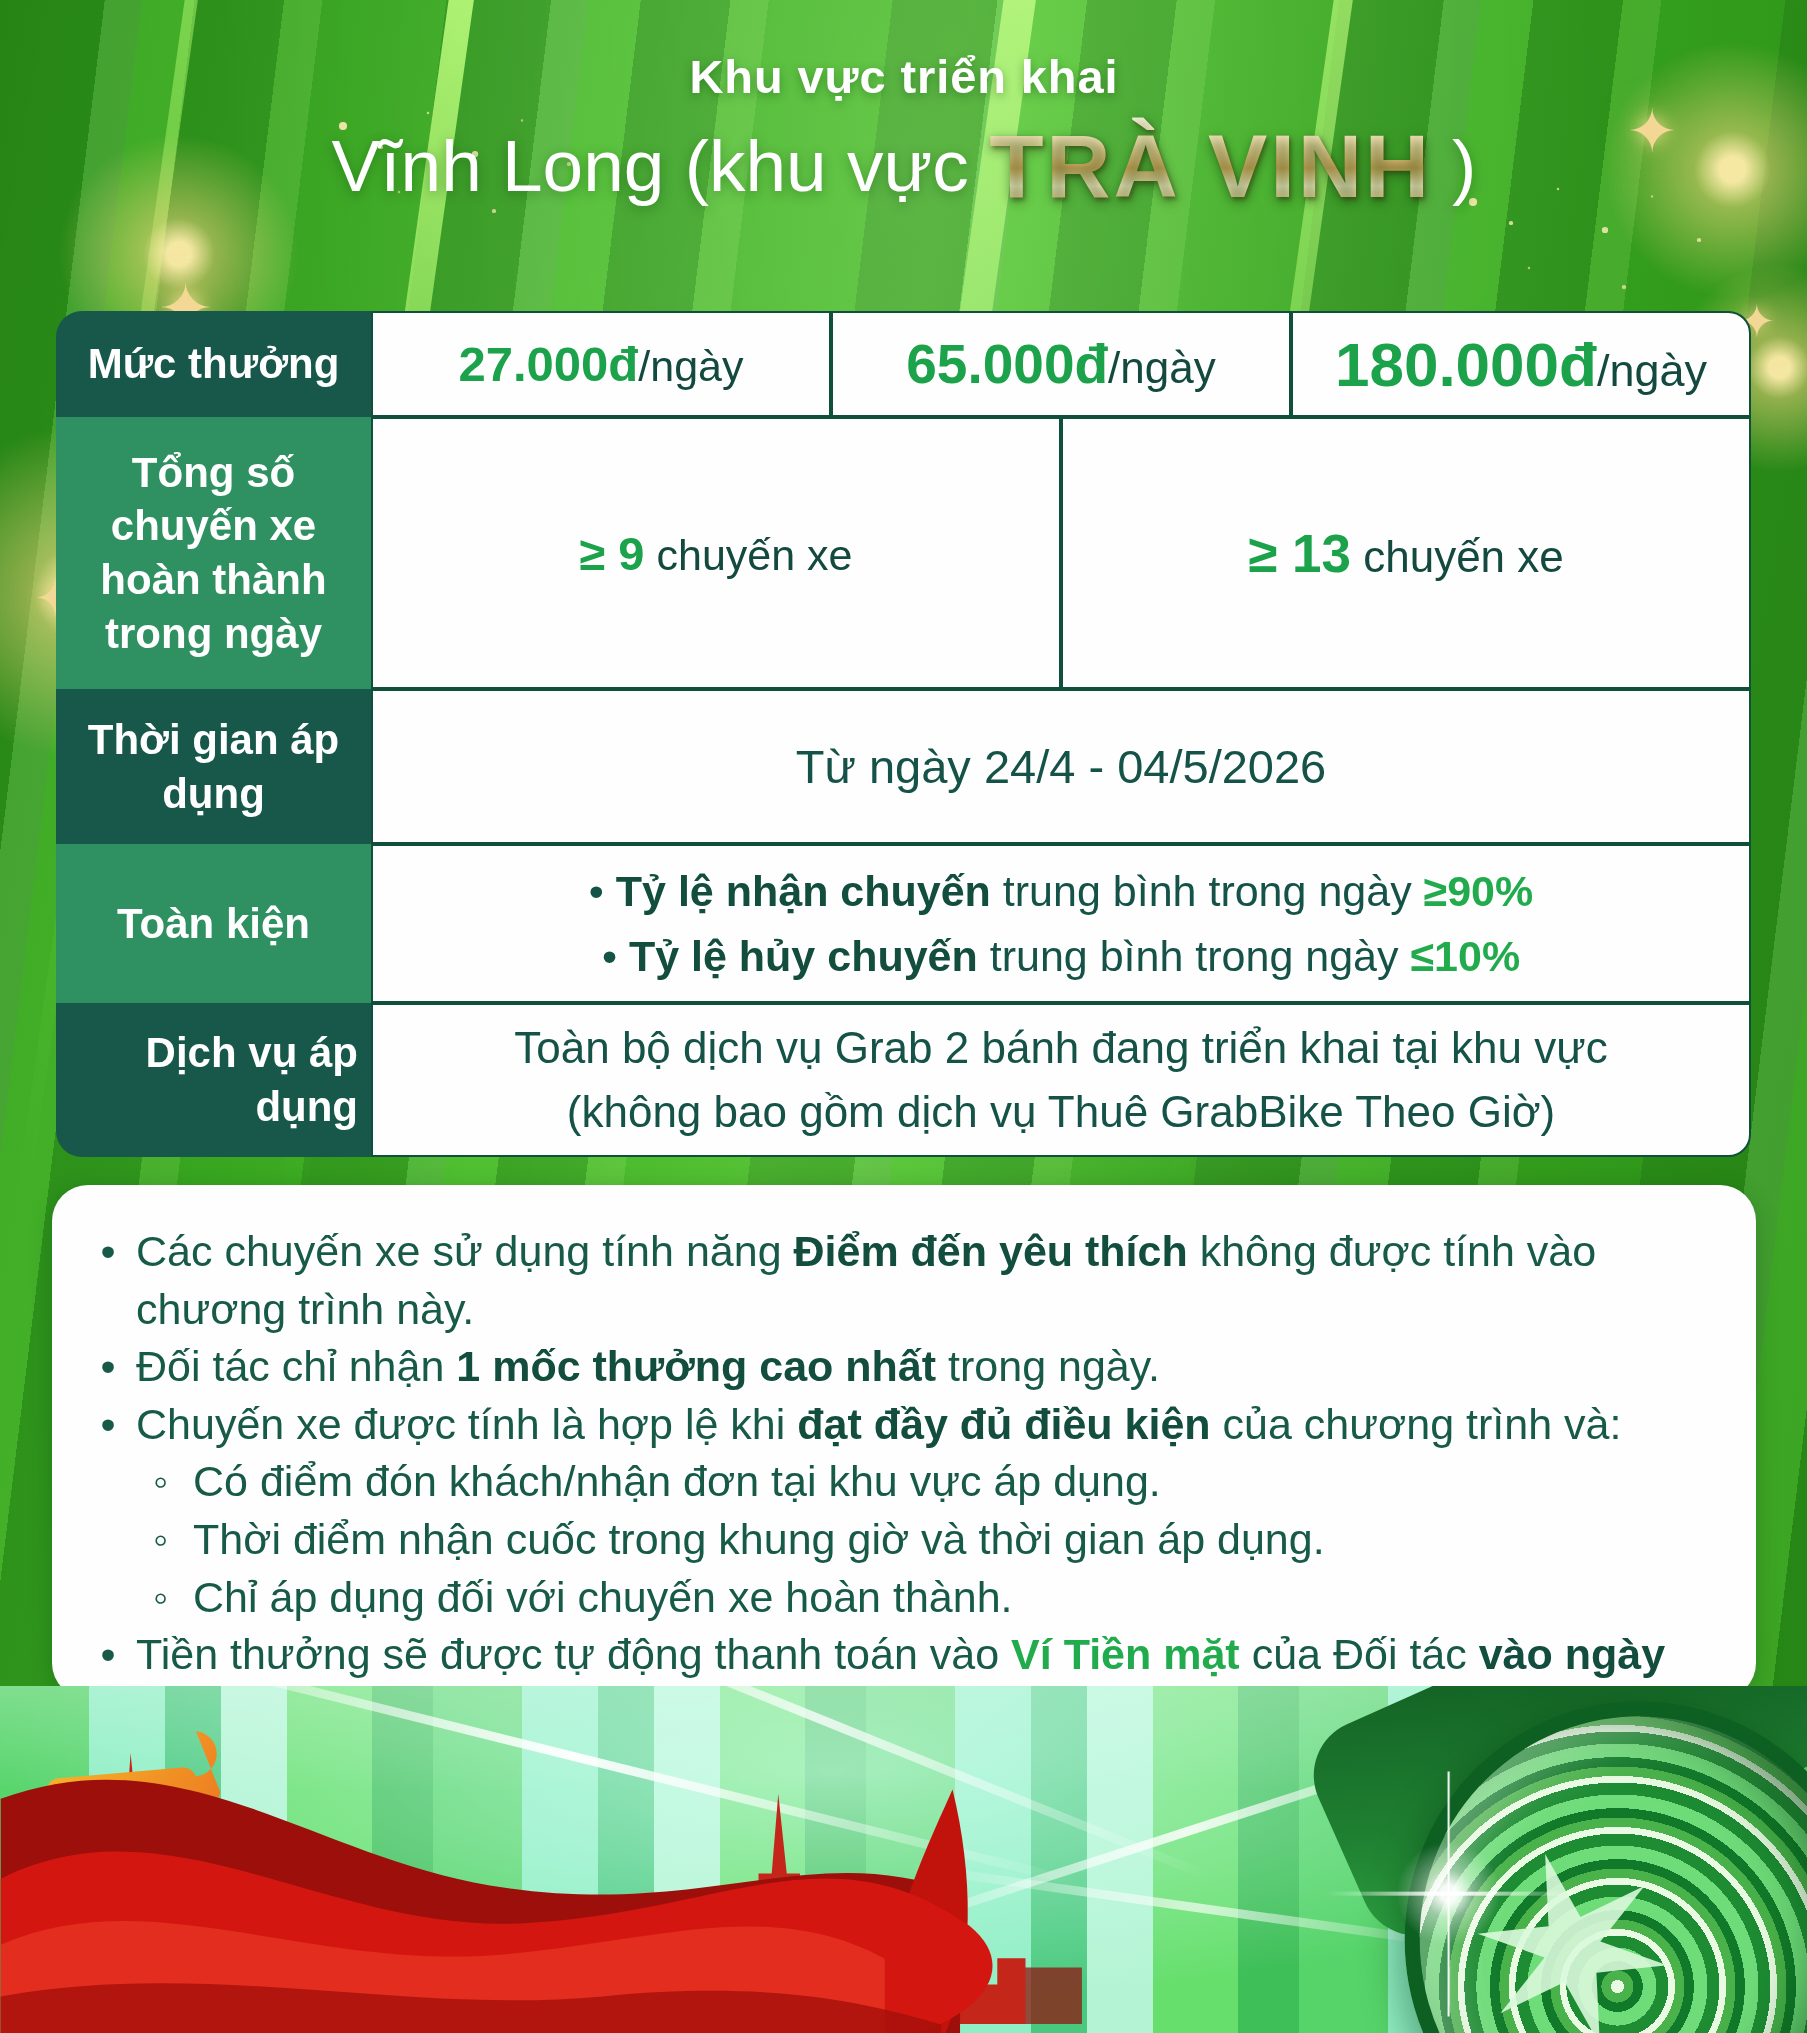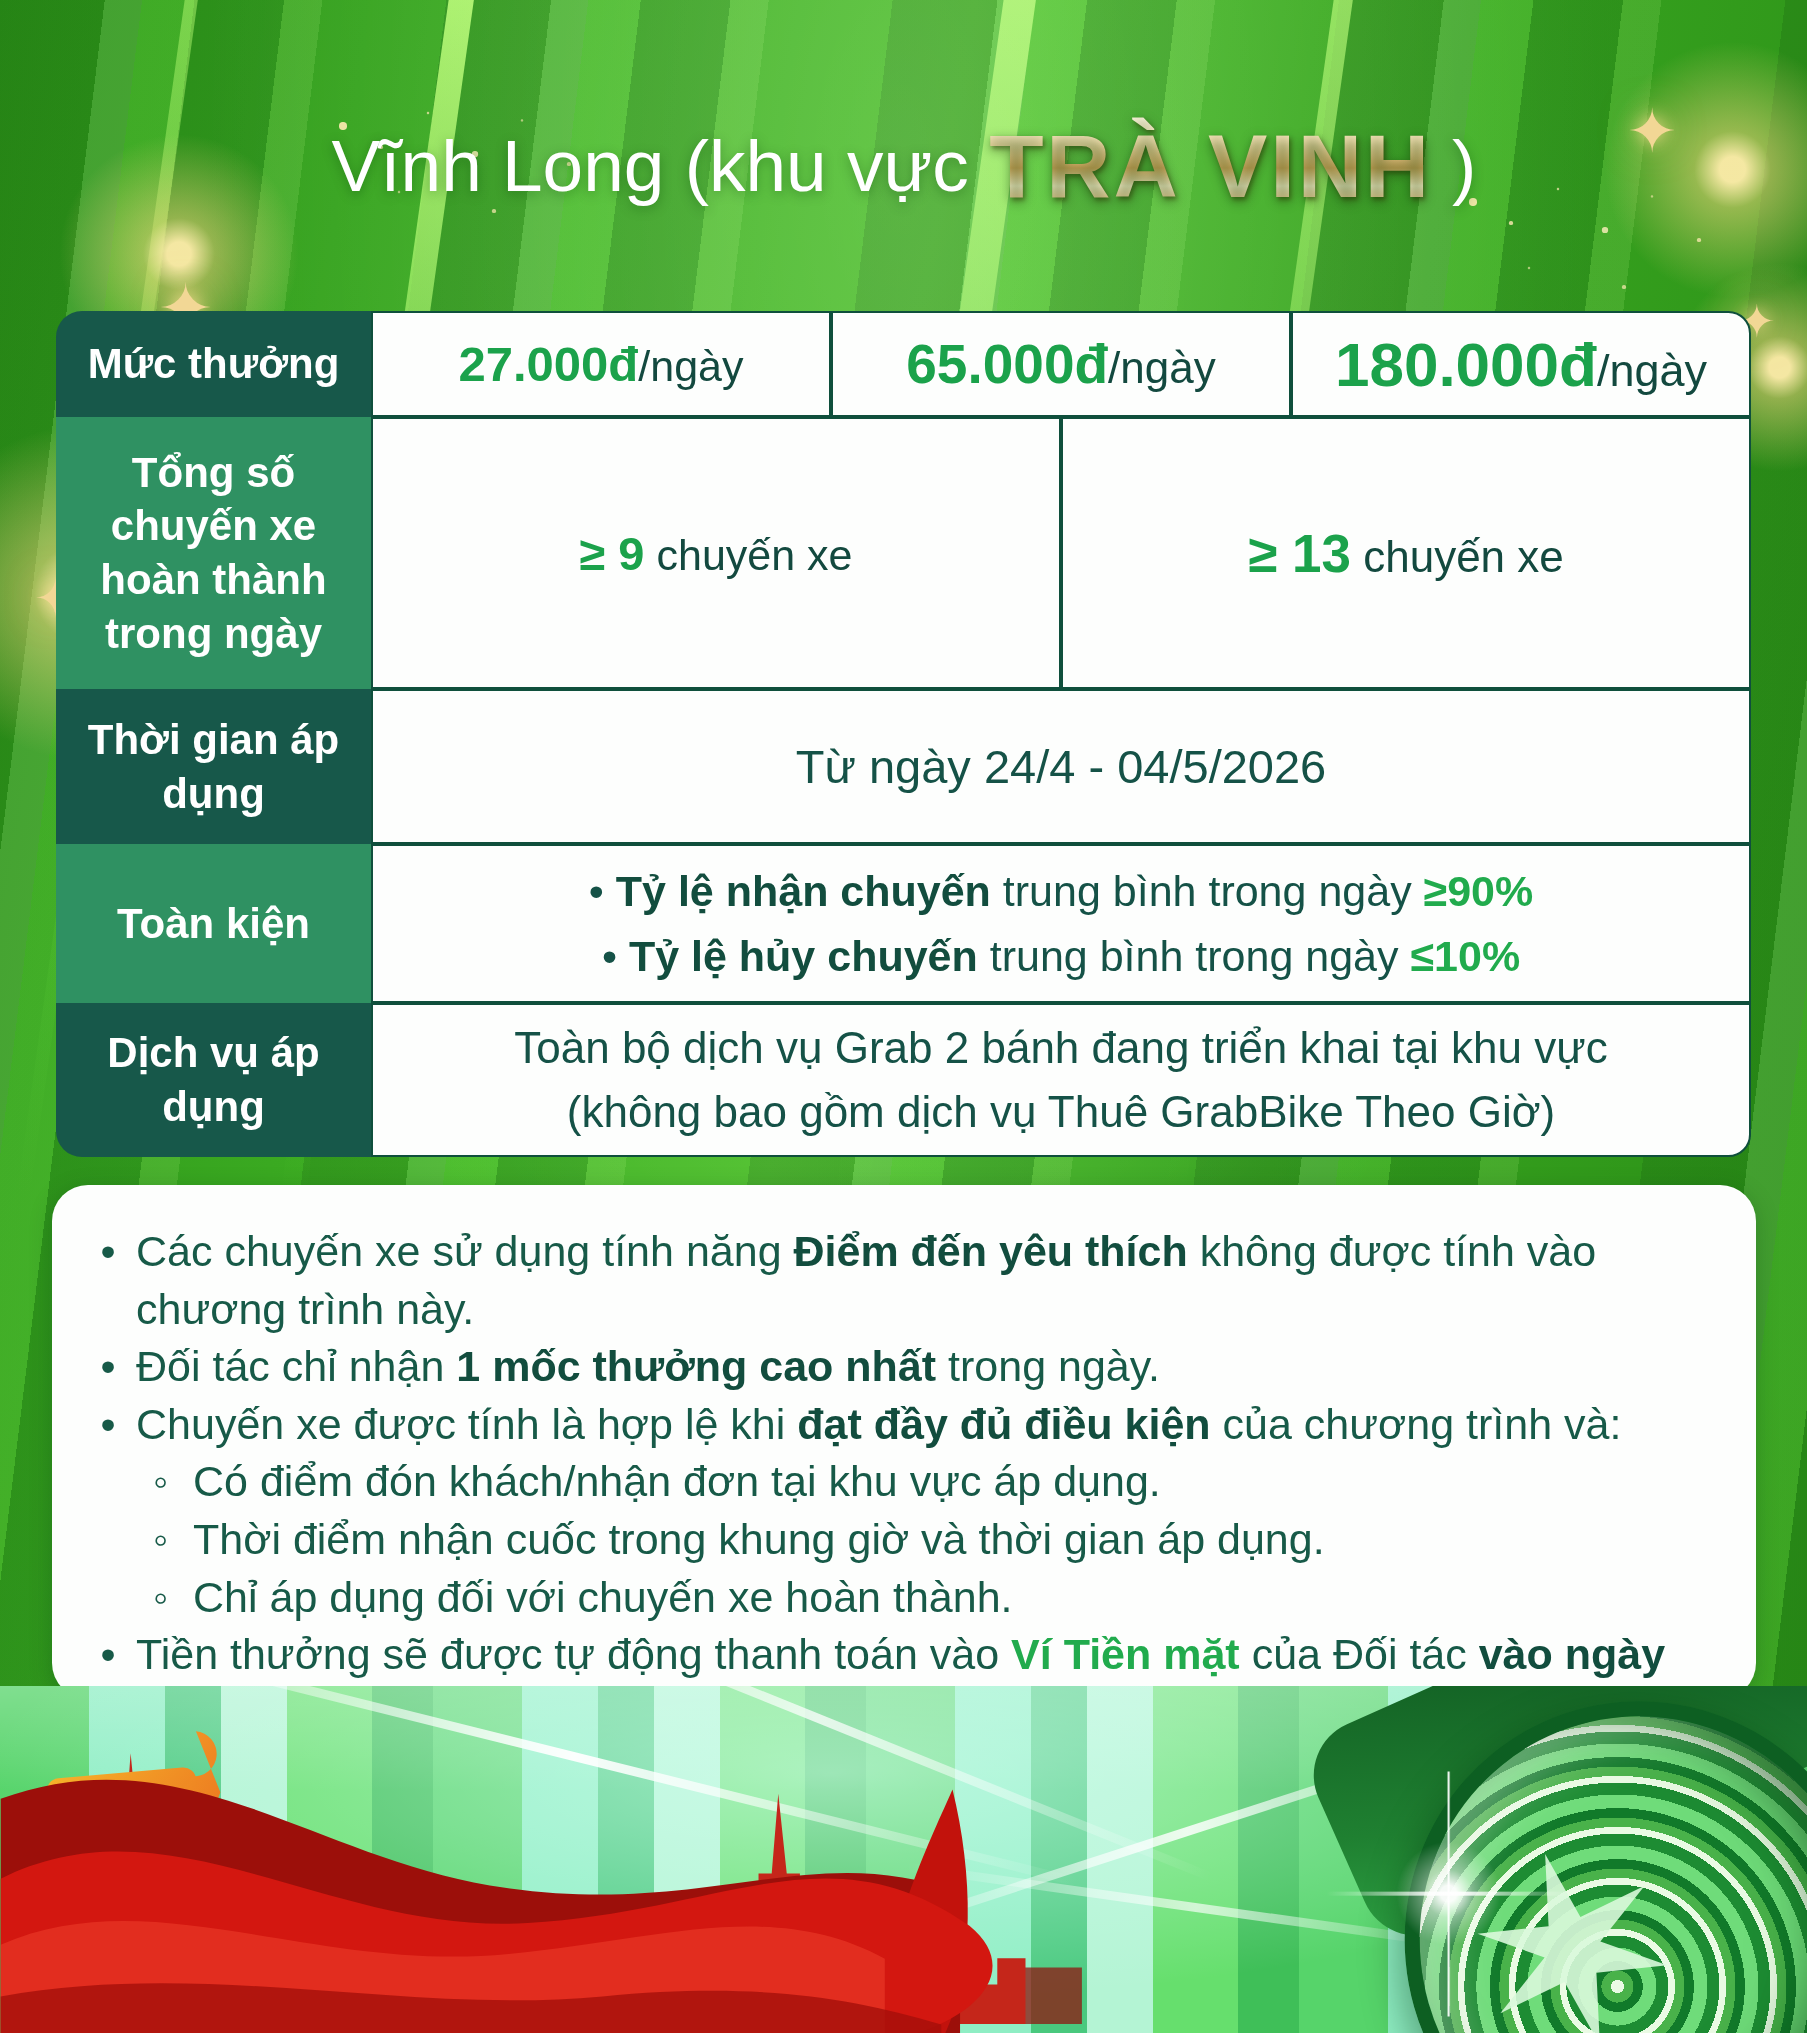--- a/index.html
+++ b/index.html
@@ -43,21 +43,21 @@
   
   .tbl{position:absolute;left:56px;top:311px;width:1695px;}
   .trow{display:flex;width:100%;}
   .lcell{width:315px;flex:0 0 315px;display:flex;align-items:center;justify-content:center;
          color:#fff;font-weight:700;font-size:42px;text-align:center;line-height:1.28;padding:7.5px 13px;box-sizing:border-box;}
   .lc-dark{background:#17584a;}
   .lc-mid{background:#2f9162;}
   .vcell{flex:1;background:#fdfefd;border:2.8px solid #0f4f3c;display:flex;flex-direction:column;
          align-items:center;justify-content:center;box-sizing:border-box;text-align:center;}
   .r1{height:106px;} .r2{height:272px;} .r3{height:155px;} .r4{height:159px;} .r5{height:154px;}
-  .round-tl{border-top-left-radius:26px;} .round-bl{border-bottom-left-radius:26px;}
+  .round-tl{border-top-left-radius:26px;} .round-bl{border-bottom-left-radius:26px;text-align:right;}
   .round-tr{border-top-right-radius:22.6px;} .round-br{border-bottom-right-radius:22.6px;}
   .amt{color:#1ba24b;font-weight:800;}
   .per{color:#13493f;font-weight:500;}
   .t1 .amt{font-size:49px;} .t1 .per{font-size:43px;}
   .t2 .amt{font-size:55px;} .t2 .per{font-size:44px;}
   .t3 .amt{font-size:62px;} .t3 .per{font-size:45px;}
   .min{color:#1ba24b;font-weight:800;}
   .unit{color:#13493f;font-weight:500;}
   .u1 .min{font-size:47px;} .u1 .unit{font-size:43px;}
   .u2 .min{font-size:53px;} .u2 .unit{font-size:44px;}
@@ -123,20 +123,21 @@
   <div class="burst" style="left:1582px;top:19px;width:301px;height:301px;"></div>
   <div class="burst" style="left:1657px;top:245px;width:245px;height:245px;"></div>
   <span class="spark" style="left:158px;top:275px;">✦</span>
   <span class="spark" style="left:34px;top:573px;font-size:51px;">✦</span>
   <span class="spark" style="left:243px;top:793px;font-size:56px;">✦</span>
   <span class="spark" style="left:1627px;top:102px;font-size:60px;">✦</span>
   <span class="spark" style="left:1738px;top:299px;font-size:45px;">✦</span>
   <div class="dotcloud" style="left:339px;top:122px;"></div>
   <div class="dotcloud" style="left:1469px;top:198px;"></div>
 
+  <div class="kicker">Khu vực triển khai</div>
   <div class="title-line"><span>Vĩnh Long (khu vực </span><span class="gold">TRÀ VINH</span><span> )</span></div>
 
   <div class="tbl">
 
     <div class="trow r1">
       <div class="lcell lc-dark round-tl">Mức thưởng</div>
       <div class="vcell t1">
         <div><span class="amt">27.000đ</span><span class="per">/ngày</span></div>
       </div>
       <div class="vcell t2">

